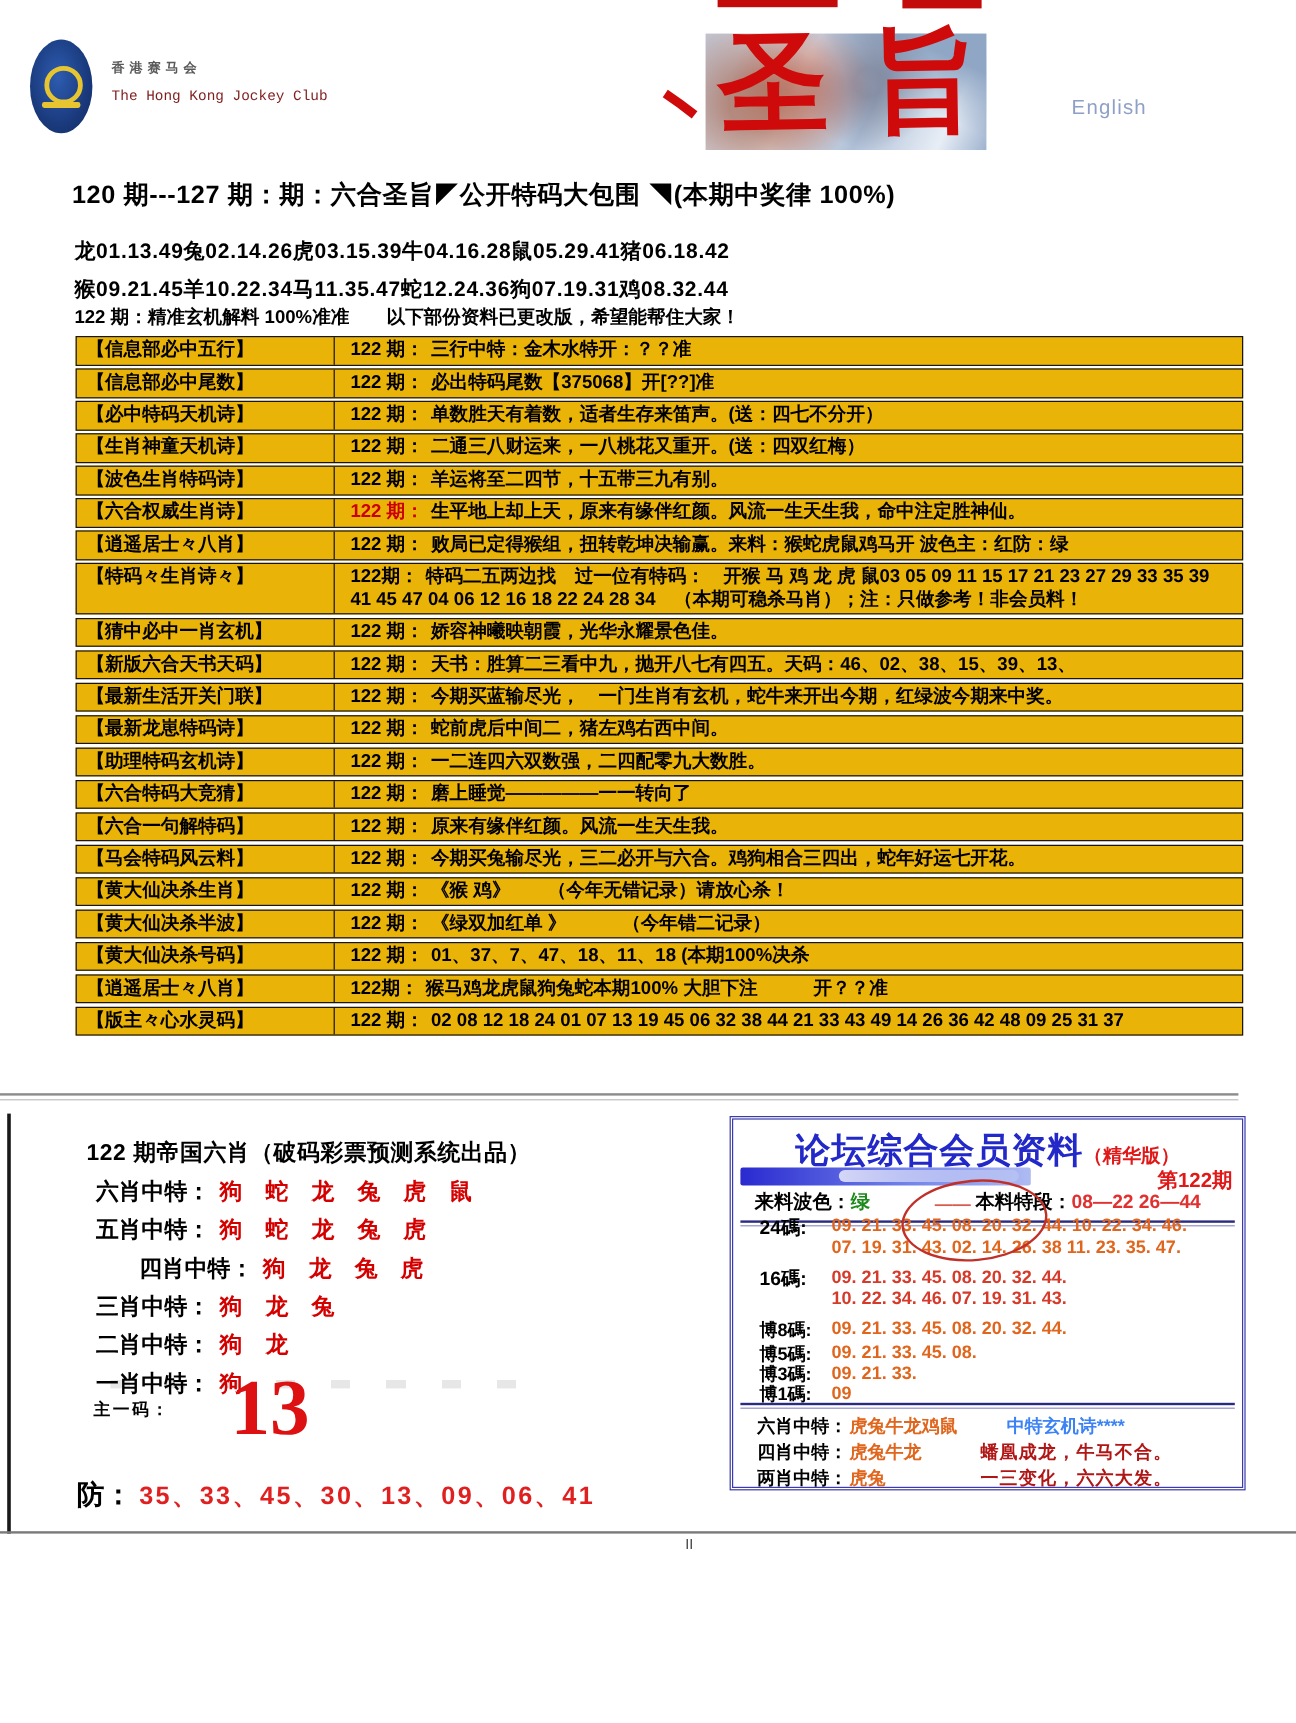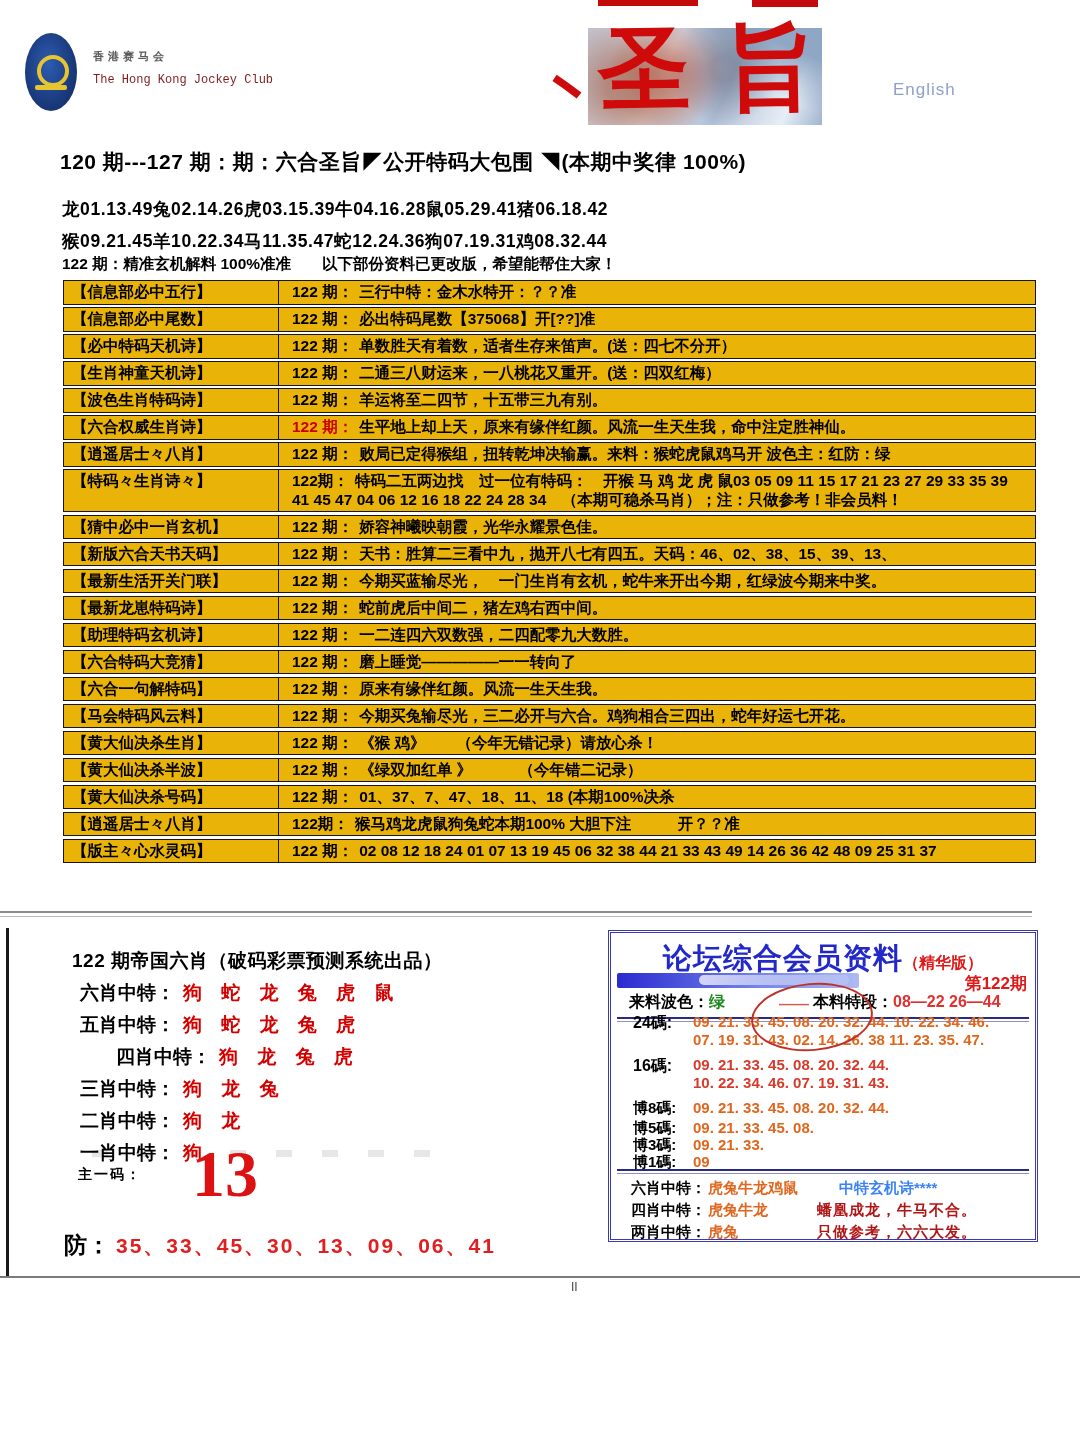--- a/index.html
+++ b/index.html
@@ -254,21 +254,21 @@
       <div class="bo-value" style="top:220px;">09</div>
 
       <div class="mb-hr hr2"></div>
 
       <div class="zz-row" style="top:246px;"><span>六肖中特：</span><span class="v">虎兔牛龙鸡鼠</span></div>
       <div class="zz-row" style="top:268px;"><span>四肖中特：</span><span class="v">虎兔牛龙</span></div>
       <div class="zz-row" style="top:290px;"><span>两肖中特：</span><span class="v">虎兔</span></div>
 
       <div class="poem-title">中特玄机诗****</div>
       <div class="poem-line" style="top:268px;">蟠凰成龙，牛马不合。</div>
-      <div class="poem-line" style="top:290px;">只做参考，六六大发。</div>
+      <div class="poem-line" style="top:290px;">一三变化，六六大发。</div>
 
       <div class="red-scribble">——</div>
       <div class="red-ellipse"></div>
     </div>
 
     <div class="bottom-line"></div>
     <div class="page-mark">II</div>
   </div>
 
 </div>

